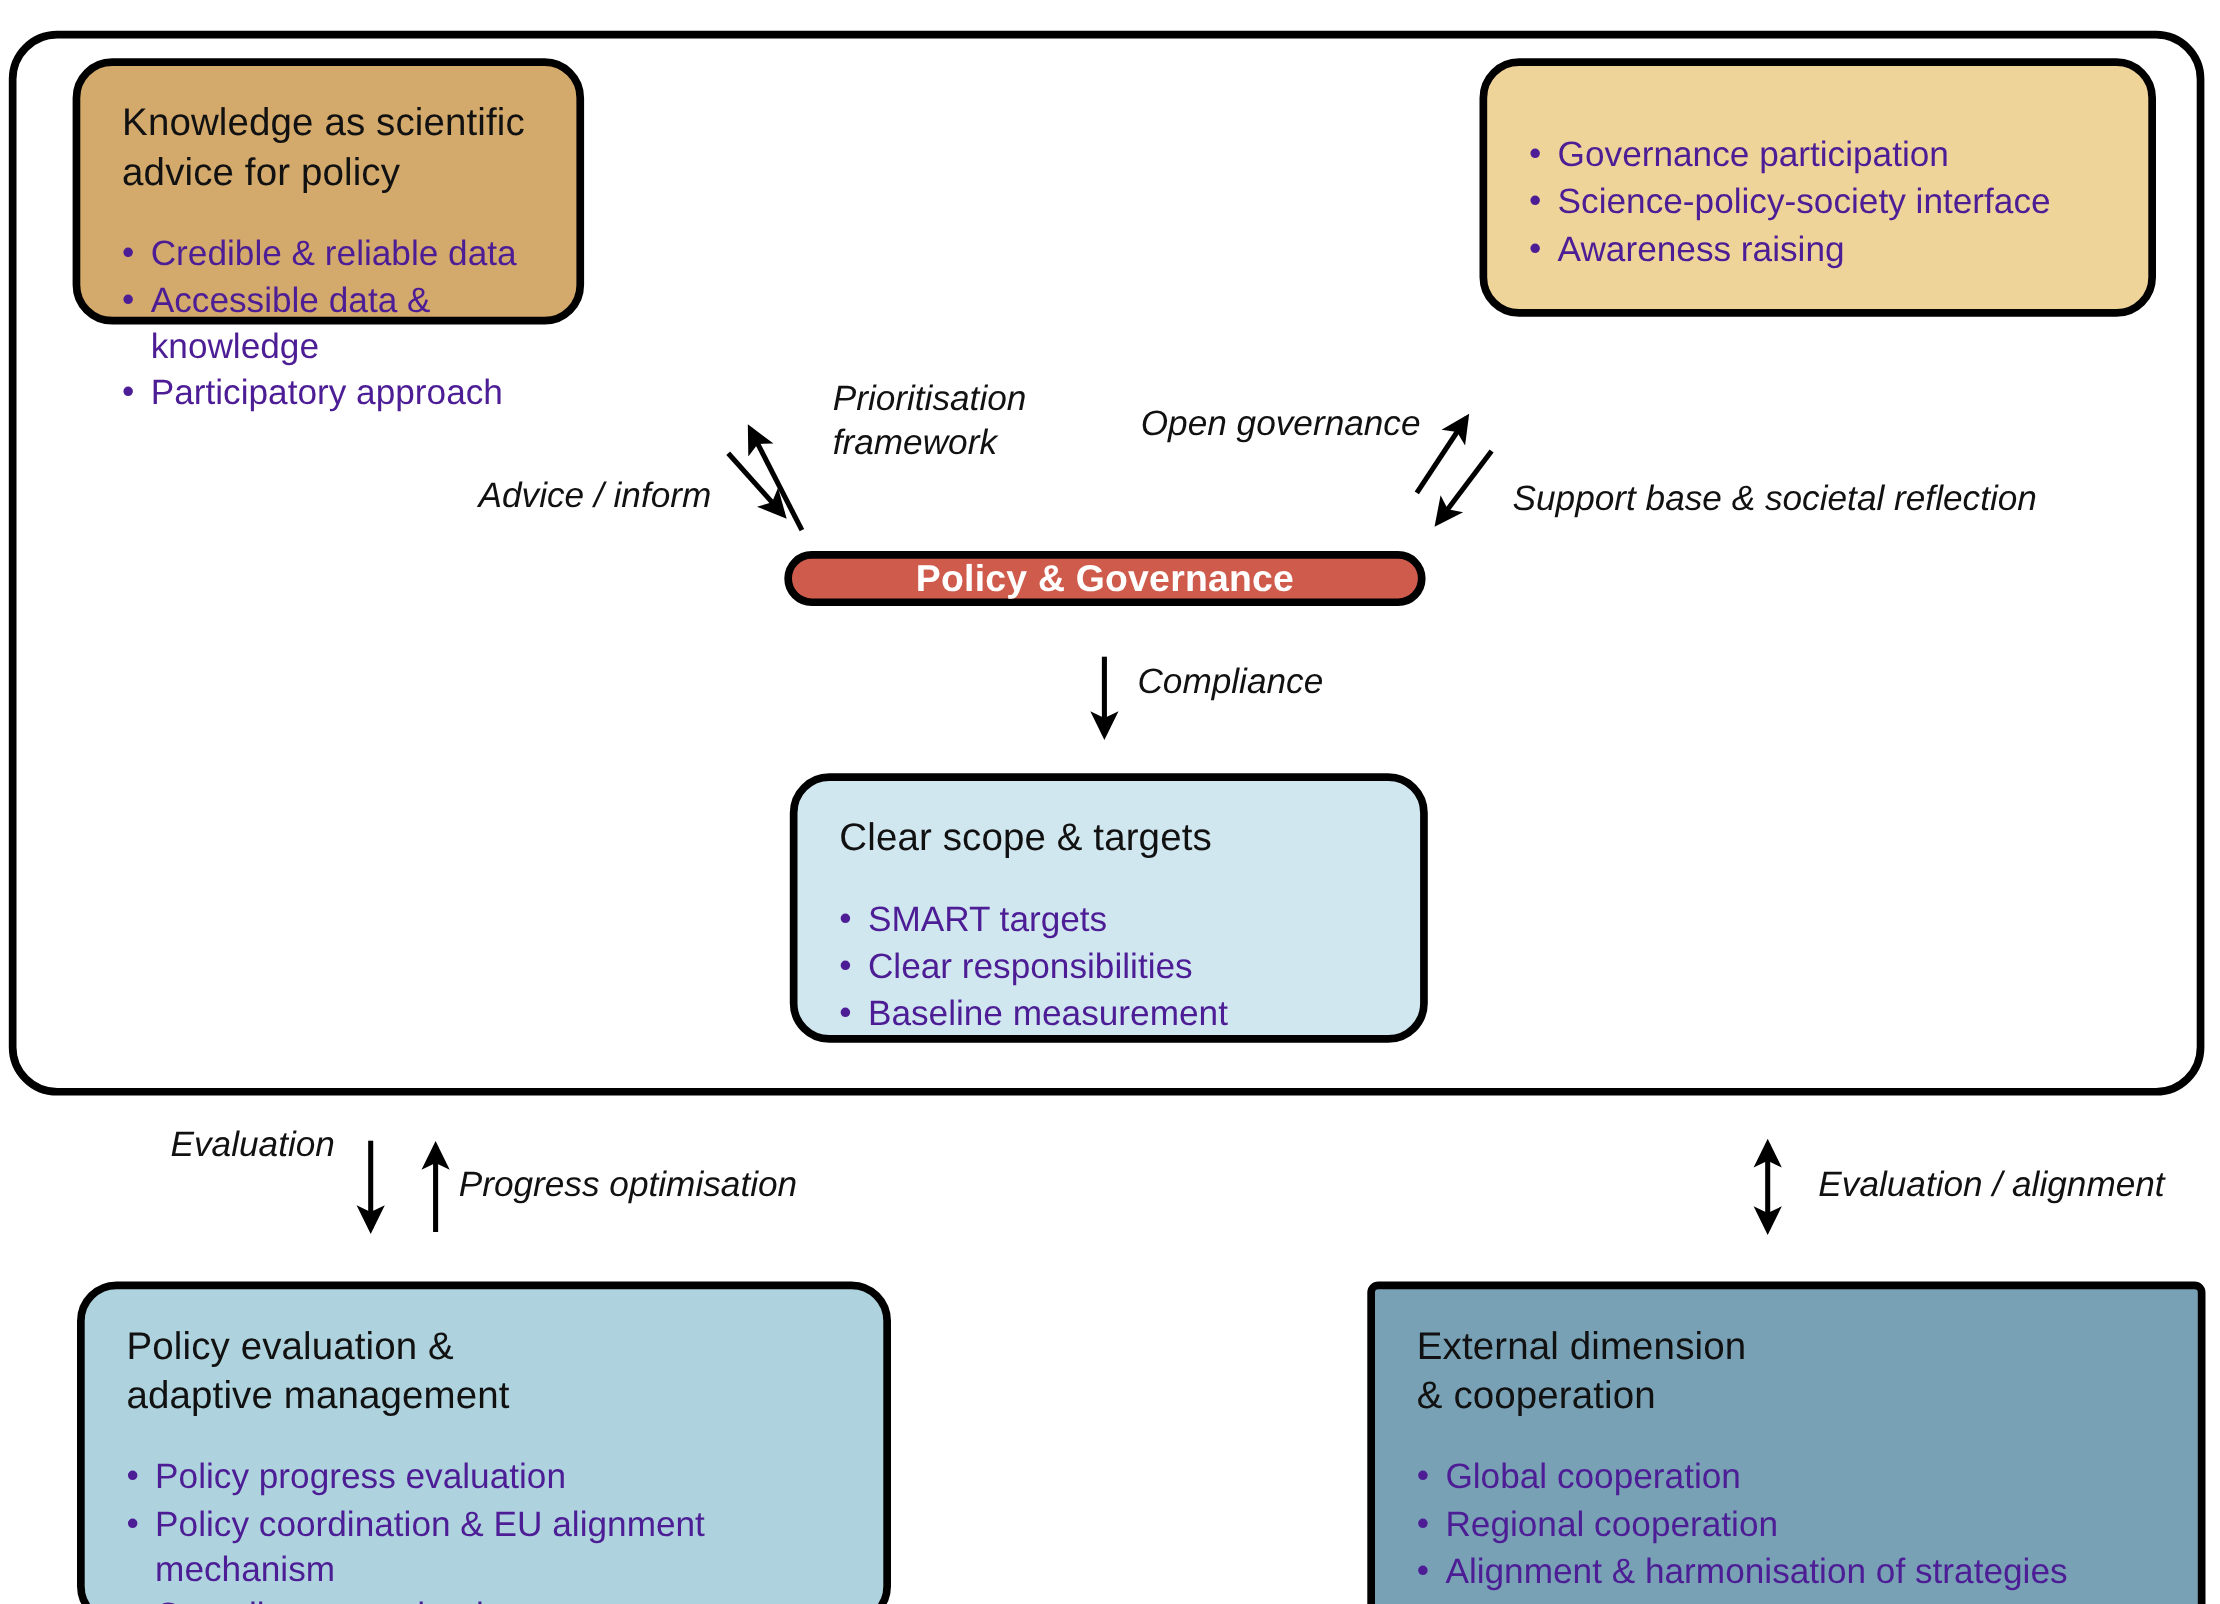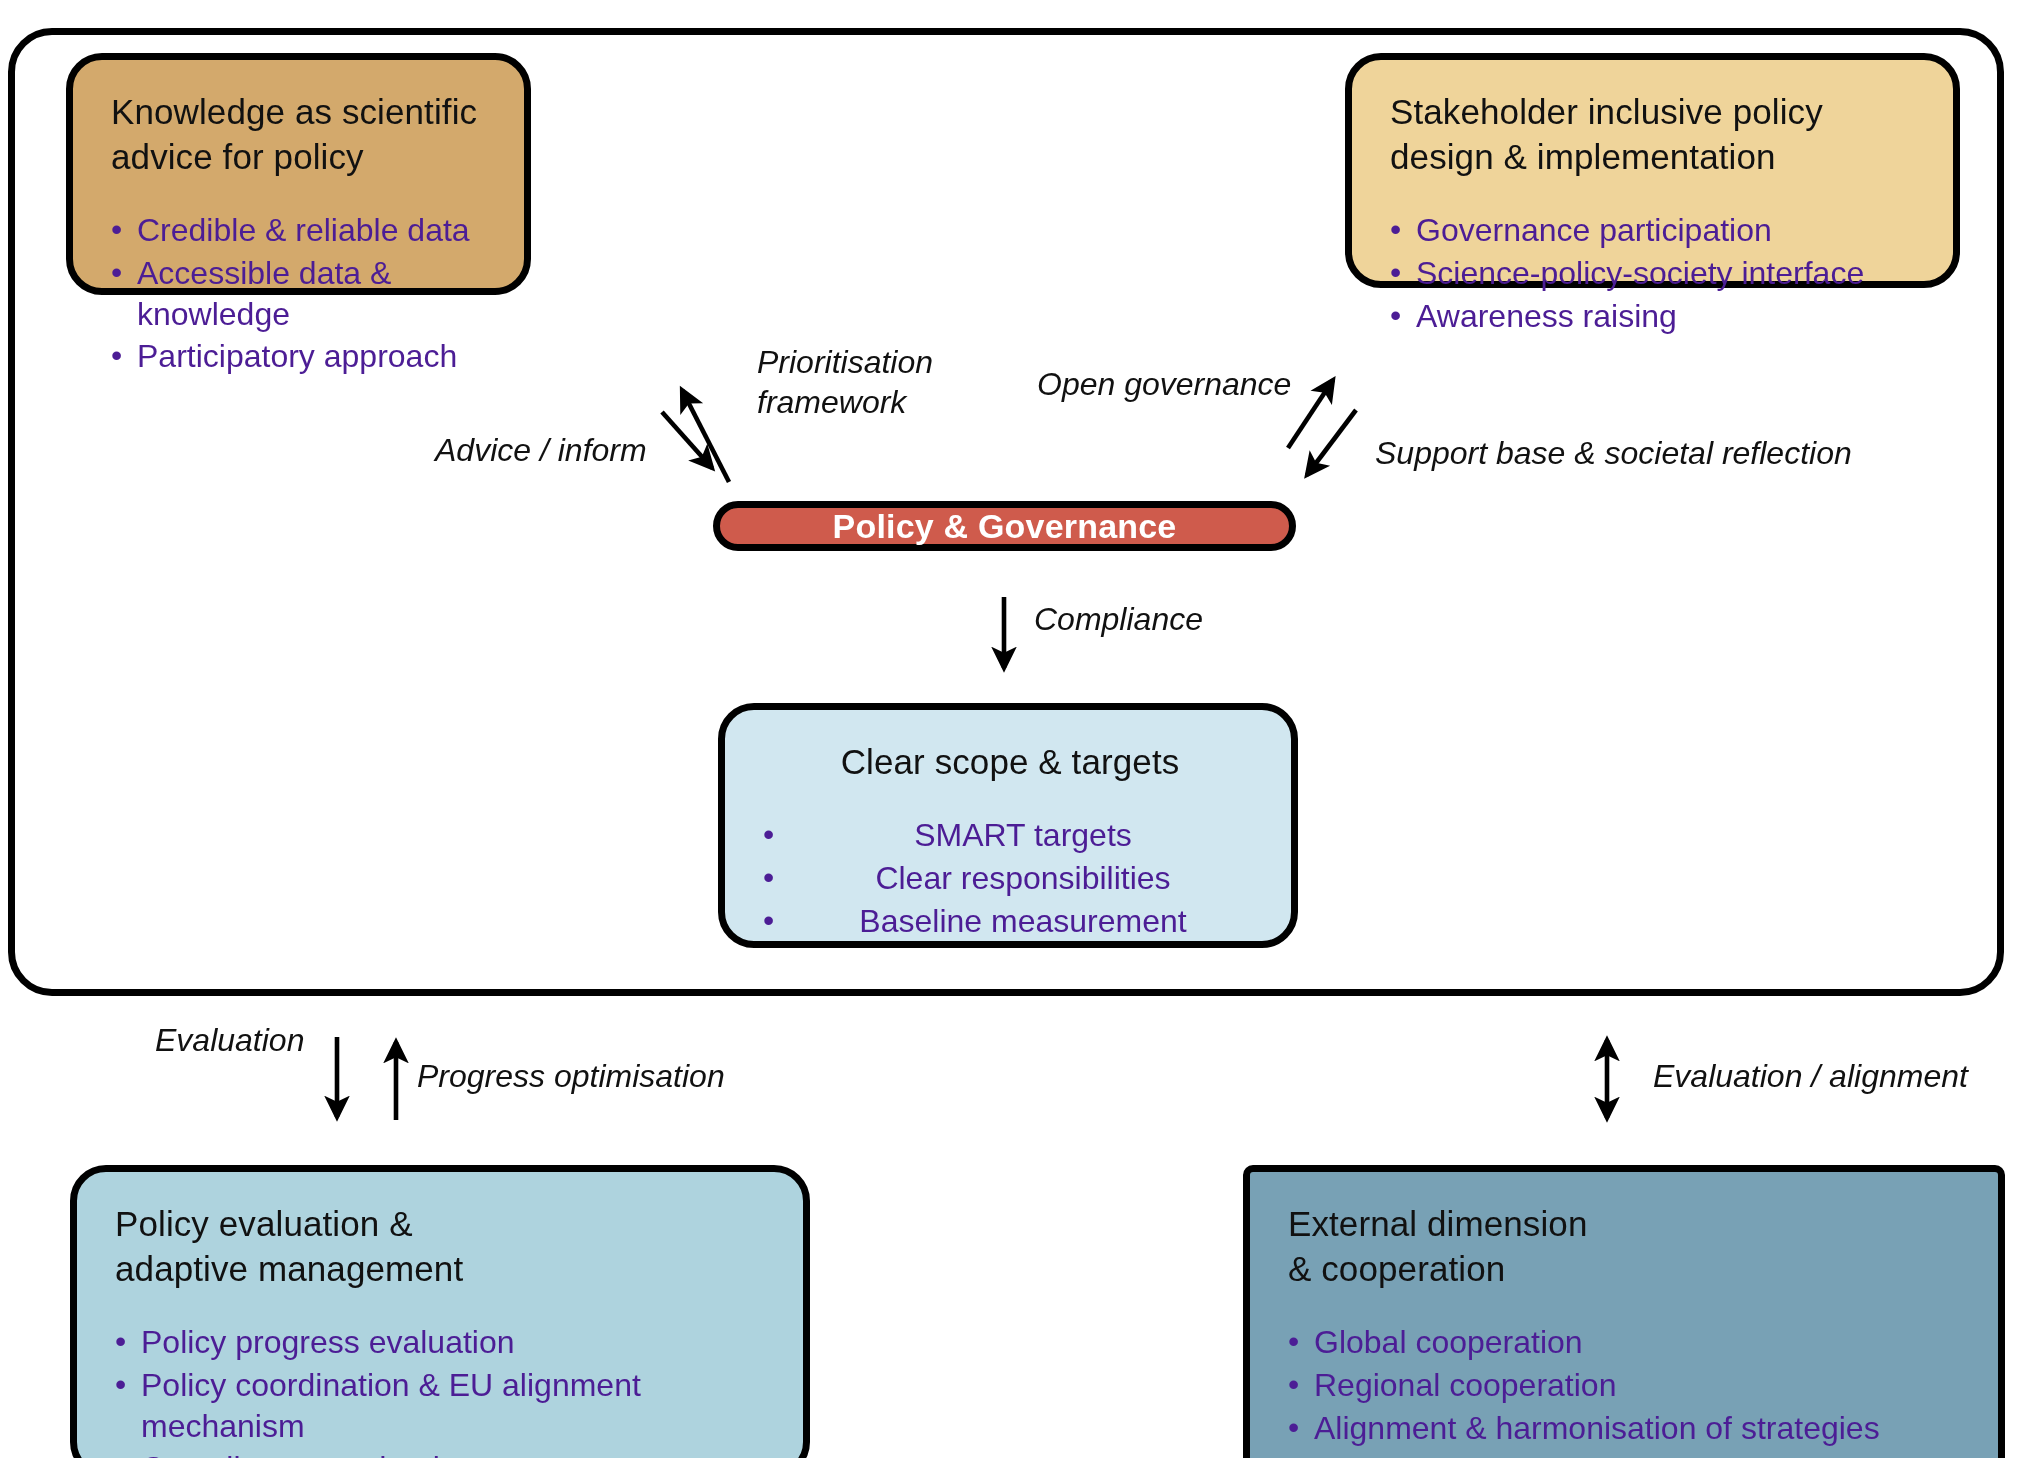--- a/index.html
+++ b/index.html
@@ -75,21 +75,20 @@
     left: 66px; top: 33px; width: 465px; height: 242px;
     background: #d3a96c;
   }
   #box-stakeholder {
     left: 1345px; top: 33px; width: 615px; height: 235px;
     background: #efd49a;
   }
   #box-scope {
     left: 718px; top: 683px; width: 580px; height: 245px;
     background: #d1e7f0;
-    text-align: center;
   }
   #box-policyeval {
     left: 70px; top: 1145px; width: 740px; height: 313px;
     background: #aed3de;
   }
   #box-external {
     left: 1243px; top: 1145px; width: 762px; height: 313px;
     background: #78a1b5;
     border-radius: 10px;
   }
@@ -189,22 +188,20 @@
     <div class="node-title">Knowledge as scientific
 advice for policy</div>
     <ul class="node-bullets">
       <li>Credible &amp; reliable data</li>
       <li>Accessible data &amp; knowledge</li>
       <li>Participatory approach</li>
     </ul>
   </div>
 
   <div class="node-box" id="box-stakeholder">
-    <div class="node-title">Stakeholder inclusive policy
-design &amp; implementation</div>
     <ul class="node-bullets">
       <li>Governance participation</li>
       <li>Science-policy-society interface</li>
       <li>Awareness raising</li>
     </ul>
   </div>
 
   <div id="box-central">
     <span class="central-label">Policy &amp; Governance</span>
   </div>

